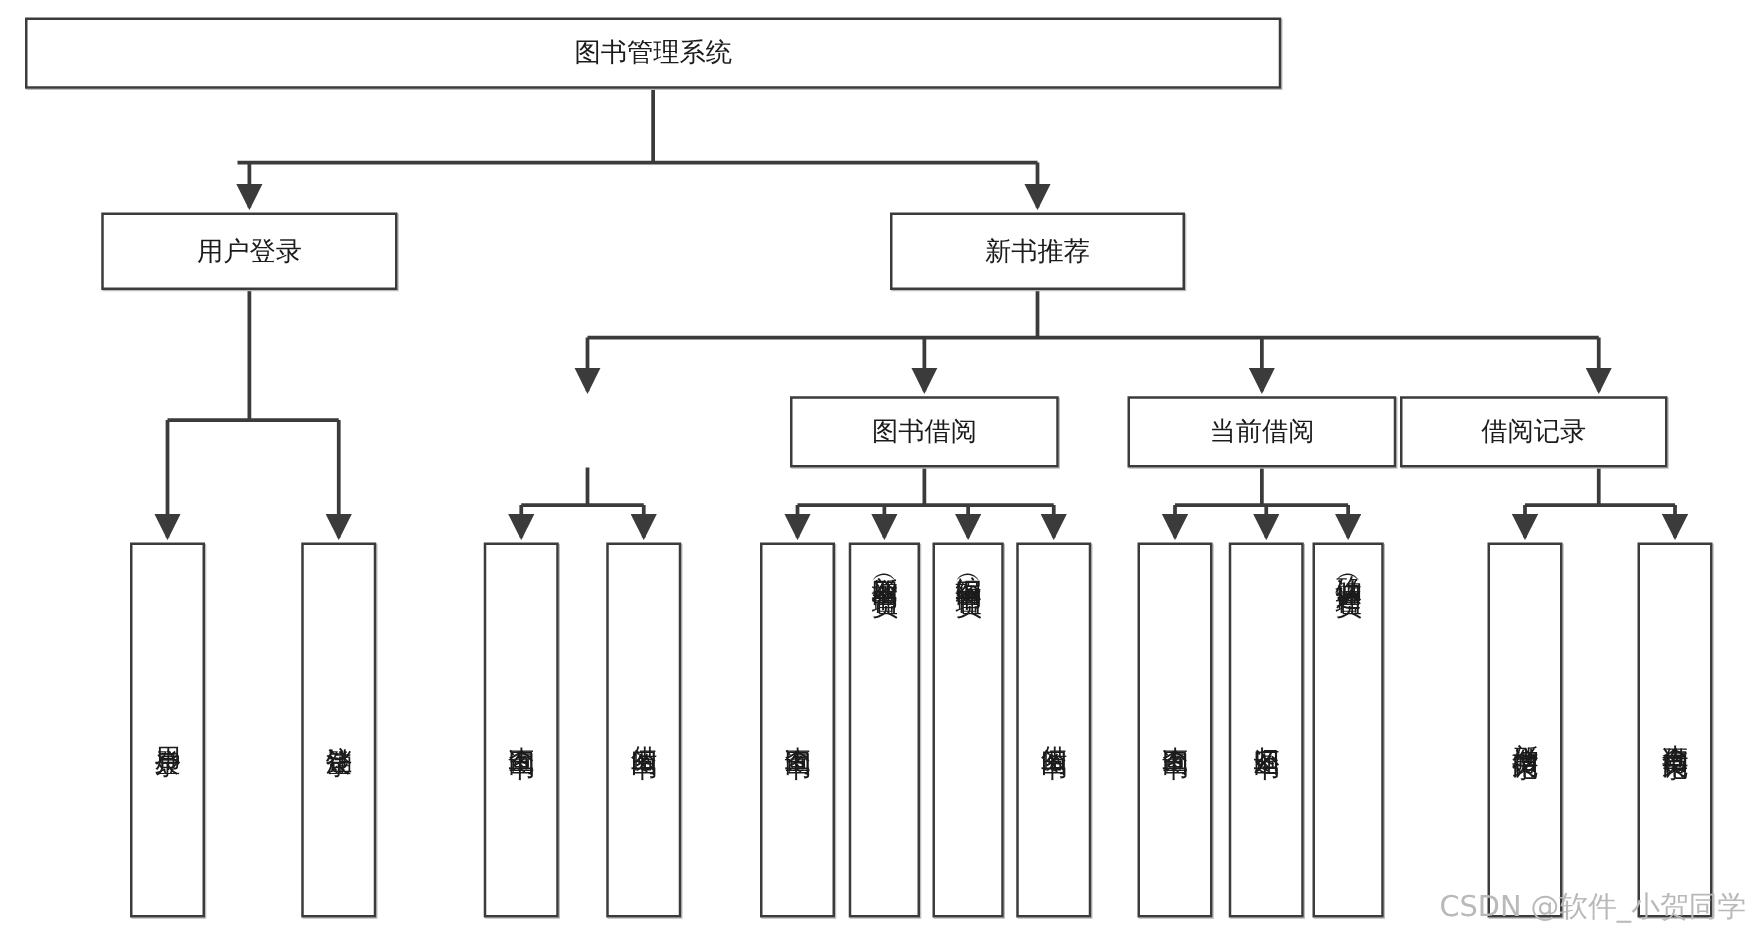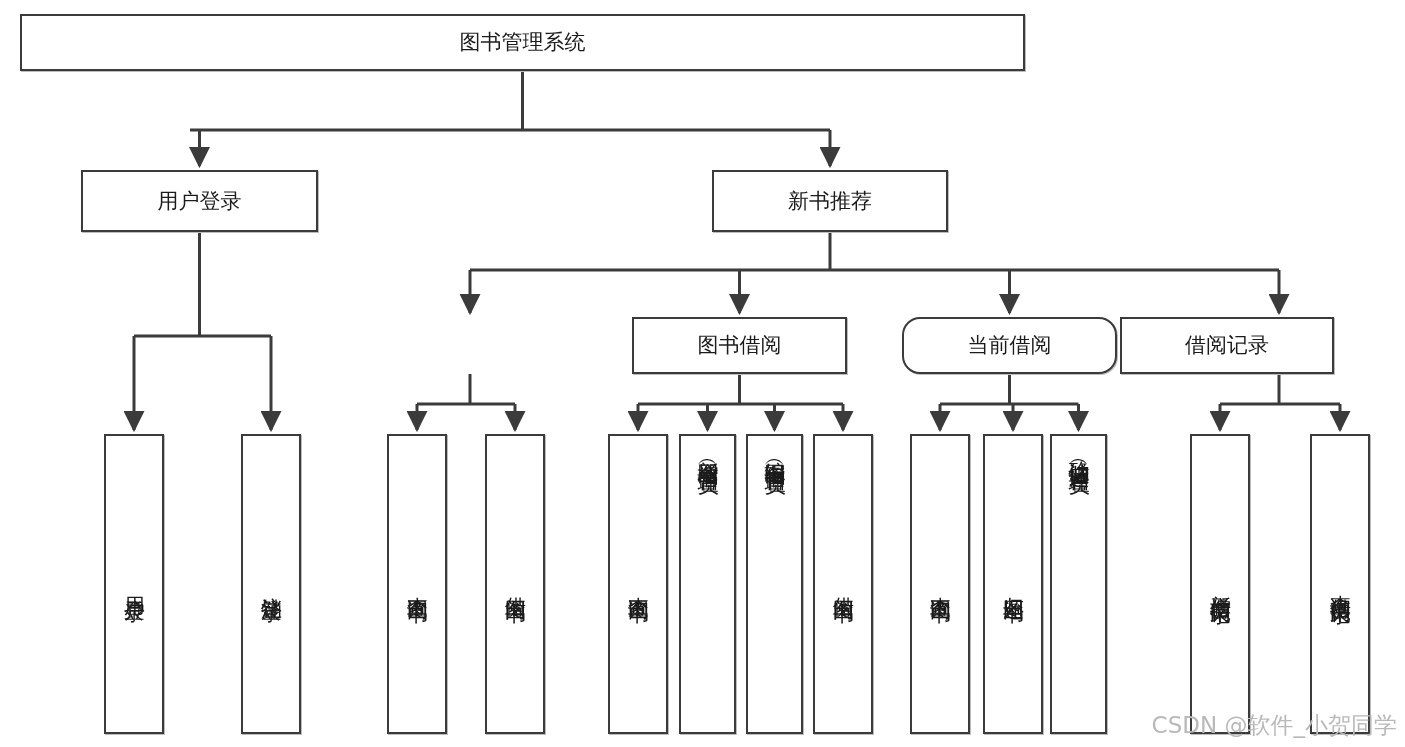--- a/index.html
+++ b/index.html
@@ -126,21 +126,21 @@
   <div class="node horizontal" id="node-l1-0" style="left: 81px; top: 170px; width: 237px; height: 62px;">
     <span class="label">用户登录</span>
   </div>
   <div class="node horizontal" id="node-l1-1" style="left: 712px; top: 170px; width: 236px; height: 62px;">
     <span class="label">新书推荐</span>
   </div>
 
   <div class="node horizontal" id="node-l2-1" style="left: 632px; top: 317px; width: 215px; height: 57px;">
     <span class="label">图书借阅</span>
   </div>
-  <div class="node horizontal" id="node-l2-2" style="left: 902px; top: 317px; width: 215px; height: 57px; border-radius: 18px;">
+  <div class="node horizontal" id="node-l2-2" style="left: 902px; top: 317px; width: 215px; height: 57px;">
     <span class="label">当前借阅</span>
   </div>
   <div class="node horizontal" id="node-l2-3" style="left: 1120px; top: 317px; width: 214px; height: 57px;">
     <span class="label">借阅记录</span>
   </div>
 
   <div class="node vertical centered" id="node-leaf-0" style="left: 104px; top: 434px; width: 60px; height: 300px;">
     <span class="label">用户登录</span>
   </div>
   <div class="node vertical centered" id="node-leaf-1" style="left: 241px; top: 434px; width: 60px; height: 300px;">

